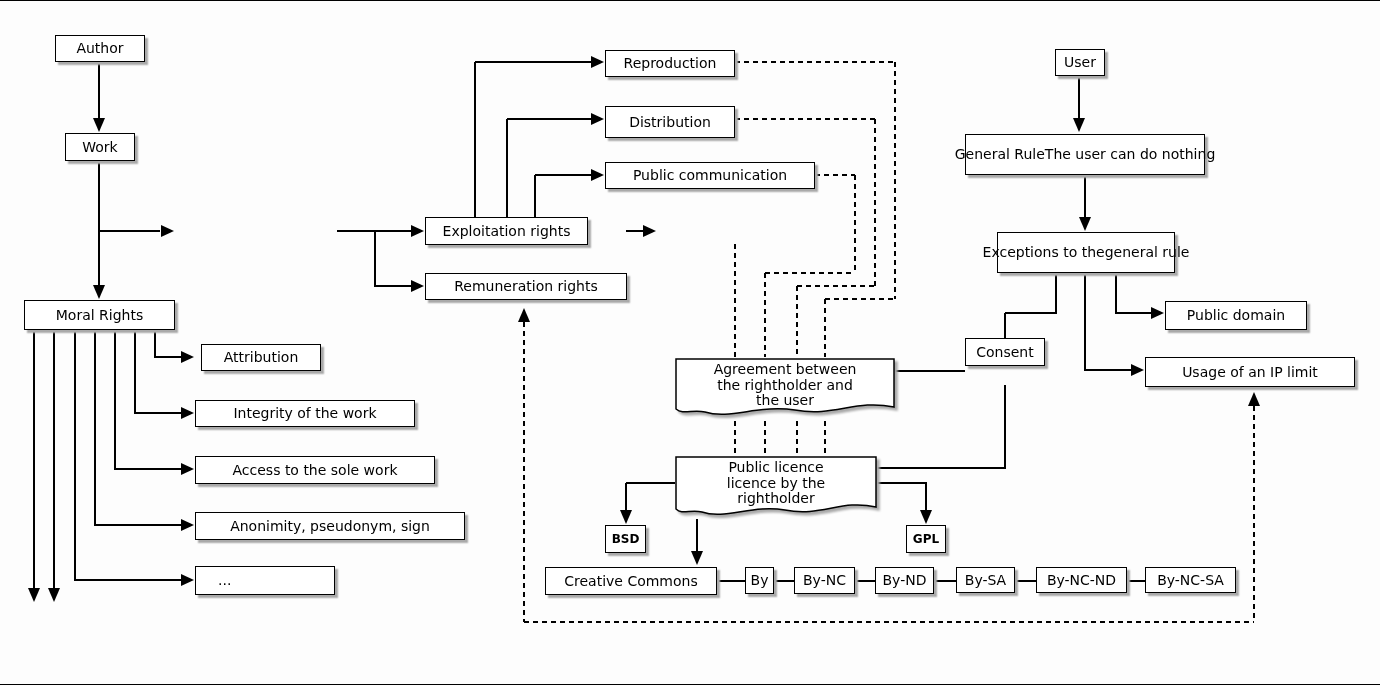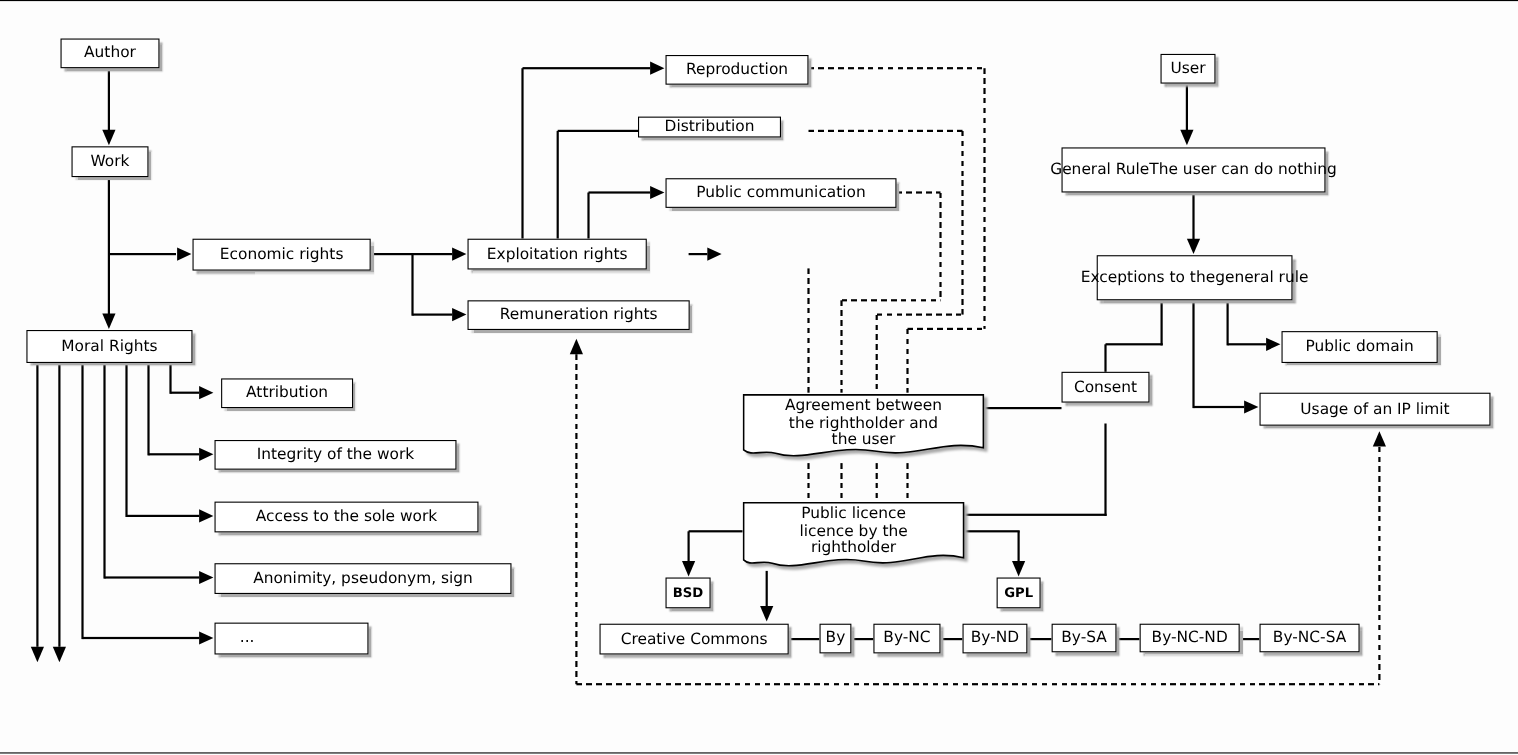--- a/index.html
+++ b/index.html
@@ -139,32 +139,31 @@
       <div class="ad" style="left: 999px; top: 341px;"></div>
       <div class="ad" style="left: 620px; top: 510px;"></div>
       <div class="ad" style="left: 691px; top: 551px;"></div>
       <div class="ad" style="left: 920px; top: 510px;"></div>
       <div class="au" style="left: 518px; top: 308px;"></div>
       <div class="au" style="left: 1248px; top: 392px;"></div>
     </div>
 
   <div class="node" style="left:55px;top:35px;width:90px;height:27px">Author</div>
   <div class="node" style="left:65px;top:133px;width:70px;height:28px">Work</div>
-  <div class="node" style="left:175px;top:217px;width:162px;height:29px">Economic rights</div>
   <div class="node" style="left:24px;top:300px;width:151px;height:30px">Moral Rights</div>
   <div class="node" style="left:201px;top:344px;width:120px;height:27px">Attribution</div>
   <div class="node" style="left:195px;top:400px;width:220px;height:27px">Integrity of the work</div>
   <div class="node" style="left:195px;top:456px;width:240px;height:28px">Access to the sole work</div>
   <div class="node" style="left:195px;top:512px;width:270px;height:28px">Anonimity, pseudonym, sign</div>
   <div class="node align-left" style="left:195px;top:566px;width:140px;height:29px">...</div>
 
   <div class="node" style="left:425px;top:217px;width:163px;height:28px">Exploitation rights</div>
   <div class="node" style="left:425px;top:273px;width:202px;height:27px">Remuneration rights</div>
   <div class="node" style="left:605px;top:50px;width:130px;height:27px">Reproduction</div>
-  <div class="node" style="left:580px;top:106px;width:130px;height:19px">Distribution</div>
+  <div class="node" style="left:605px;top:106px;width:130px;height:32px">Distribution</div>
   <div class="node" style="left:605px;top:162px;width:210px;height:27px">Public communication</div>
 
   <div class="node" style="left:1055px;top:49px;width:50px;height:27px">User</div>
   <div class="node multi" style="left:965px;top:134px;width:240px;height:41px">
     <span>General Rule</span>
     <span>The user can do nothing</span>
   </div>
   <div class="node multi" style="left:997px;top:232px;width:178px;height:41px">
     <span>Exceptions to the</span>
     <span>general rule</span>

